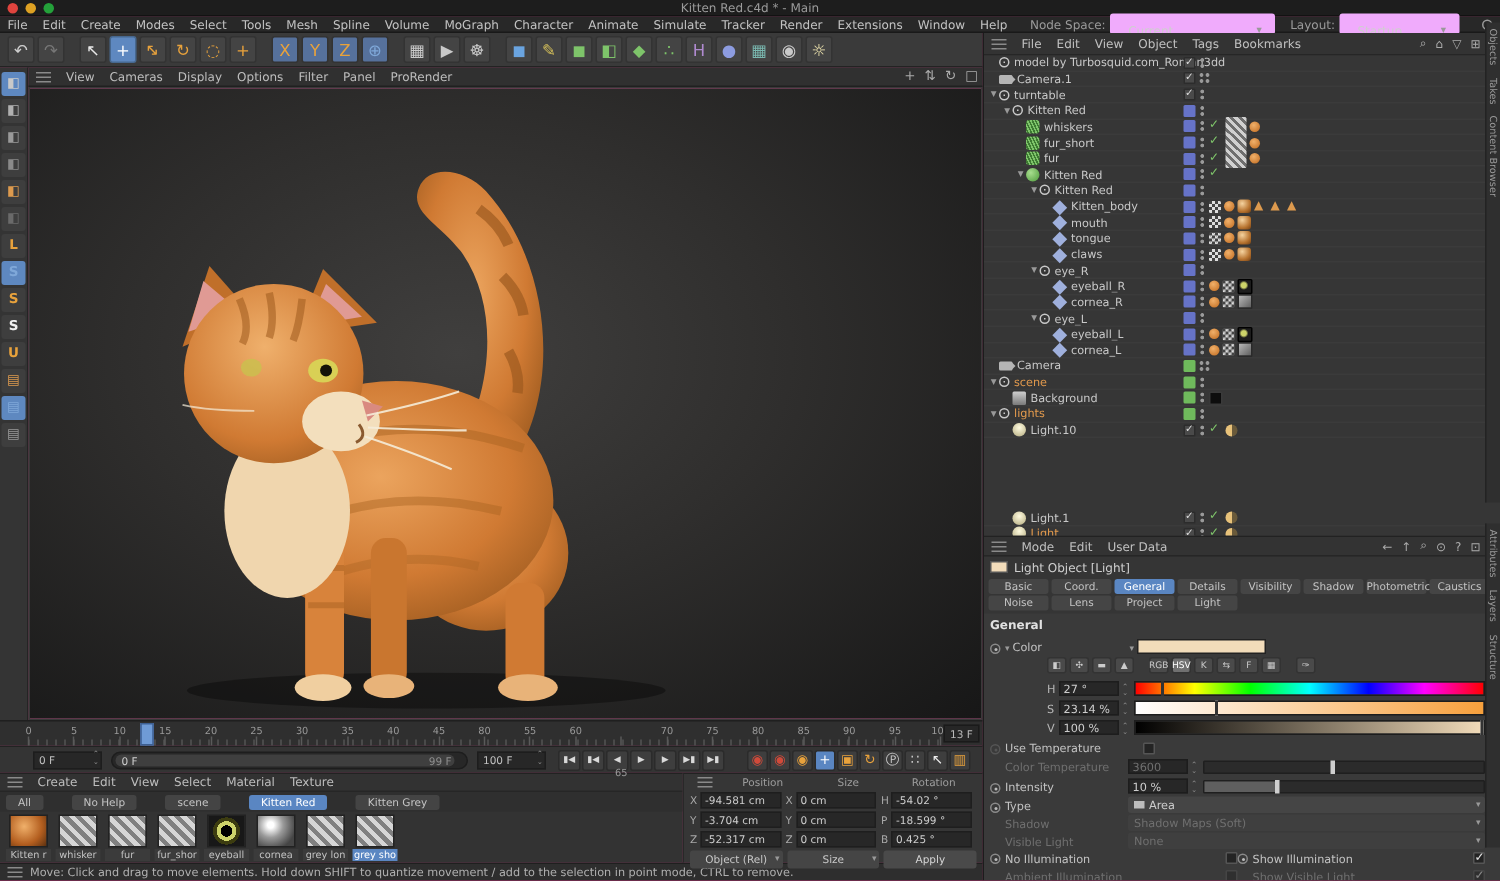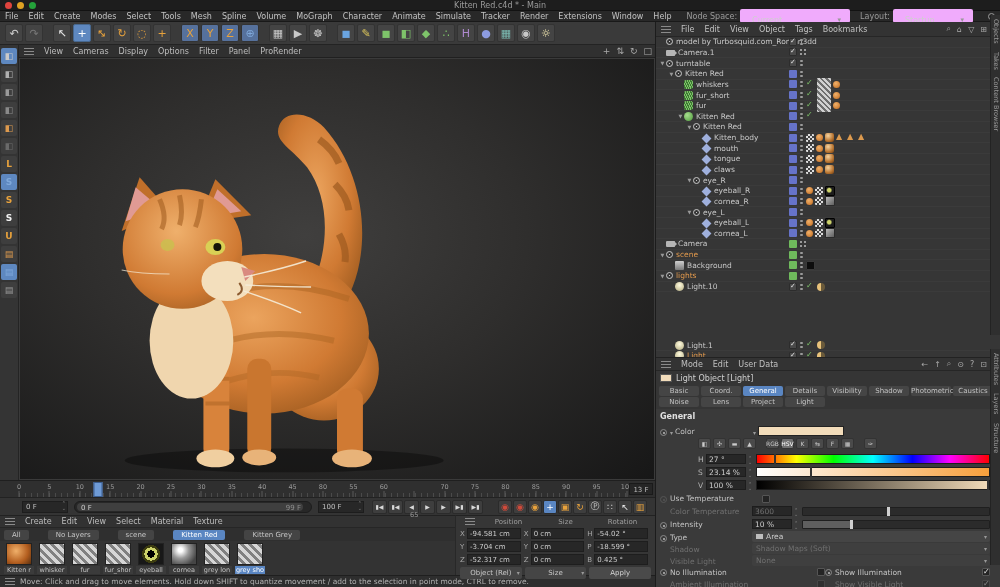--- a/index.html
+++ b/index.html
@@ -516,21 +516,21 @@
               <span class="mitem">Create</span>
               <span class="mitem">Edit</span>
               <span class="mitem">View</span>
               <span class="mitem">Select</span>
               <span class="mitem">Material</span>
               <span class="mitem">Texture</span>
             </span>
         </div>
         <div class="mattabs" id="mattabs">
             <span class="mtab">All</span>
-            <span class="mtab">No Layers</span>
+            <span class="mtab">No Help</span>
             <span class="mtab">scene</span>
             <span class="mtab active">Kitten Red</span>
             <span class="mtab">Kitten Grey</span>
           </div>
         <div class="matthumbs" id="matthumbs">
             <div class="mat">
               <div class="mthumb m-fur"></div>
               <div class="mlabel">Kitten r</div>
             </div>
             <div class="mat">

